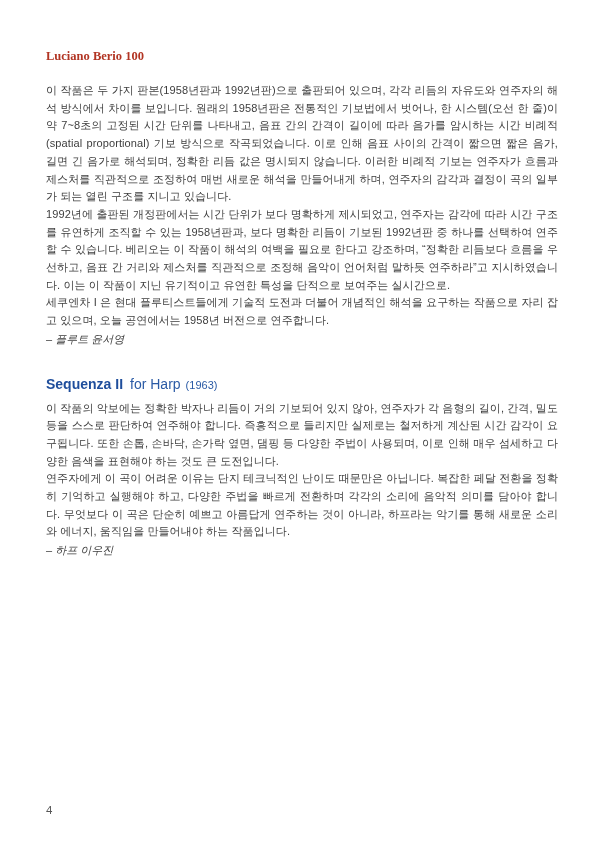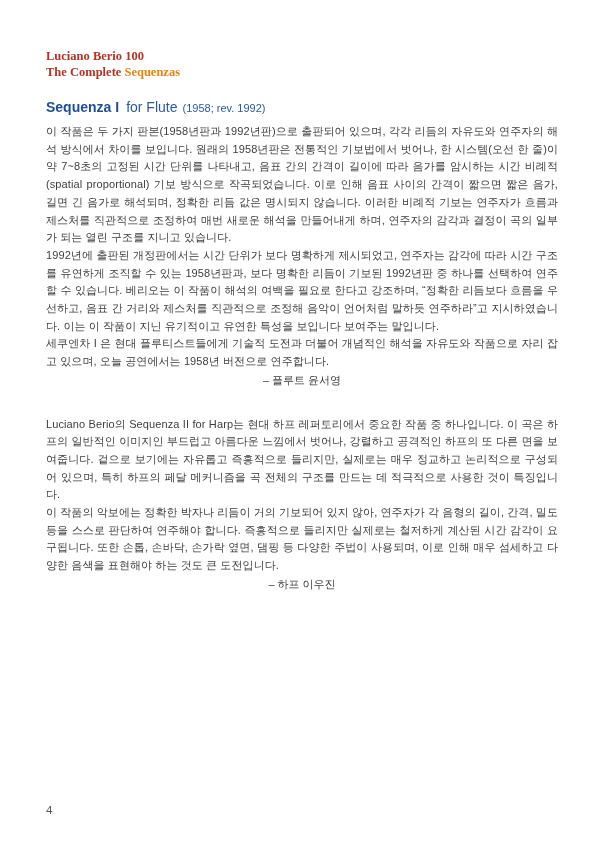--- a/index.html
+++ b/index.html
@@ -64,59 +64,59 @@
     font-size: 11px;
     line-height: 17.7px;
     text-align: justify;
     letter-spacing: 0.1px;
     word-break: normal;
   }
   .attribution {
     margin-top: 1px;
     font-size: 11px;
     line-height: 17.7px;
-    text-align: center;
+    text-align: left;
     color: #3d3d3d;
+    font-style: italic;
   }
   .section {
     margin-bottom: 26px;
   }
   .page-number {
     position: absolute;
     left: 46px;
     top: 804px;
     font-size: 11.5px;
     color: #565656;
   }
 </style>
 </head>
 <body>
 
 <div class="page">
   <div class="content">
 
     <header class="brand">
       <div>Luciano Berio 100</div>
-      <div><span>The Complete</span> <span class="accent">Sequenzas</span></div>
     </header>
 
     <section class="section">
-      <h2 class="section-title"><span class="t-main">Sequenza I</span><span class="t-sub">for Flute</span><span class="t-year">(1958; rev. 1992)</span></h2>
       <div class="body-text">
         <p>이 작품은 두 가지 판본(1958년판과 1992년판)으로 출판되어 있으며, 각각 리듬의 자유도와 연주자의 해석 방식에서 차이를 보입니다. 원래의 1958년판은 전통적인 기보법에서 벗어나, 한 시스템(오선 한 줄)이 약 7~8초의 고정된 시간 단위를 나타내고, 음표 간의 간격이 길이에 따라 음가를 암시하는 시간 비례적(spatial proportional) 기보 방식으로 작곡되었습니다. 이로 인해 음표 사이의 간격이 짧으면 짧은 음가, 길면 긴 음가로 해석되며, 정확한 리듬 값은 명시되지 않습니다. 이러한 비례적 기보는 연주자가 흐름과 제스처를 직관적으로 조정하여 매번 새로운 해석을 만들어내게 하며, 연주자의 감각과 결정이 곡의 일부가 되는 열린 구조를 지니고 있습니다.</p>
-        <p>1992년에 출판된 개정판에서는 시간 단위가 보다 명확하게 제시되었고, 연주자는 감각에 따라 시간 구조를 유연하게 조직할 수 있는 1958년판과, 보다 명확한 리듬이 기보된 1992년판 중 하나를 선택하여 연주할 수 있습니다. 베리오는 이 작품이 해석의 여백을 필요로 한다고 강조하며, “정확한 리듬보다 흐름을 우선하고, 음표 간 거리와 제스처를 직관적으로 조정해 음악이 언어처럼 말하듯 연주하라”고 지시하였습니다. 이는 이 작품이 지닌 유기적이고 유연한 특성을 보입니다 보여주는 말입니다.</p>
-        <p>세쿠엔차 I 은 현대 플루티스트들에게 기술적 도전과 더불어 개념적인 해석을 자유도와 작품으로 자리 잡고 있으며, 오늘 공연에서는 1958년 버전으로 연주합니다.</p>
+        <p>1992년에 출판된 개정판에서는 시간 단위가 보다 명확하게 제시되었고, 연주자는 감각에 따라 시간 구조를 유연하게 조직할 수 있는 1958년판과, 보다 명확한 리듬이 기보된 1992년판 중 하나를 선택하여 연주할 수 있습니다. 베리오는 이 작품이 해석의 여백을 필요로 한다고 강조하며, “정확한 리듬보다 흐름을 우선하고, 음표 간 거리와 제스처를 직관적으로 조정해 음악이 언어처럼 말하듯 연주하라”고 지시하였습니다. 이는 이 작품이 지닌 유기적이고 유연한 특성을 단적으로 보여주는 실시간으로.</p>
+        <p>세쿠엔차 I 은 현대 플루티스트들에게 기술적 도전과 더불어 개념적인 해석을 요구하는 작품으로 자리 잡고 있으며, 오늘 공연에서는 1958년 버전으로 연주합니다.</p>
       </div>
       <div class="attribution">– 플루트 윤서영</div>
     </section>
 
     <section class="section">
+      <h2 class="section-title"><span class="t-main">Sequenza II</span><span class="t-sub">for Harp</span><span class="t-year">(1963)</span></h2>
       <div class="body-text">
-        <p>Luciano Berio의 Sequenza II for Harp는 현대 하프 레퍼토리에서 중요한 작품 중 하나입니다. 이 곡은 하프의 일반적인 이미지인 부드럽고 아름다운 느낌에서 벗어나, 강렬하고 공격적인 하프의 또 다른 면을 보여줍니다. 겉으로 보기에는 자유롭고 즉흥적으로 들리지만, 실제로는 매우 정교하고 논리적으로 구성되어 있으며, 특히 하프의 페달 메커니즘을 곡 전체의 구조를 만드는 데 적극적으로 사용한 것이 특징입니다.</p>
         <p>이 작품의 악보에는 정확한 박자나 리듬이 거의 기보되어 있지 않아, 연주자가 각 음형의 길이, 간격, 밀도 등을 스스로 판단하여 연주해야 합니다. 즉흥적으로 들리지만 실제로는 철저하게 계산된 시간 감각이 요구됩니다. 또한 손톱, 손바닥, 손가락 옆면, 댐핑 등 다양한 주법이 사용되며, 이로 인해 매우 섬세하고 다양한 음색을 표현해야 하는 것도 큰 도전입니다.</p>
+        <p>연주자에게 이 곡이 어려운 이유는 단지 테크닉적인 난이도 때문만은 아닙니다. 복잡한 페달 전환을 정확히 기억하고 실행해야 하고, 다양한 주법을 빠르게 전환하며 각각의 소리에 음악적 의미를 담아야 합니다. 무엇보다 이 곡은 단순히 예쁘고 아름답게 연주하는 것이 아니라, 하프라는 악기를 통해 새로운 소리와 에너지, 움직임을 만들어내야 하는 작품입니다.</p>
       </div>
       <div class="attribution">– 하프 이우진</div>
     </section>
 
   </div>
 
   <div class="page-number">4</div>
 </div>
 
 </body></html>

